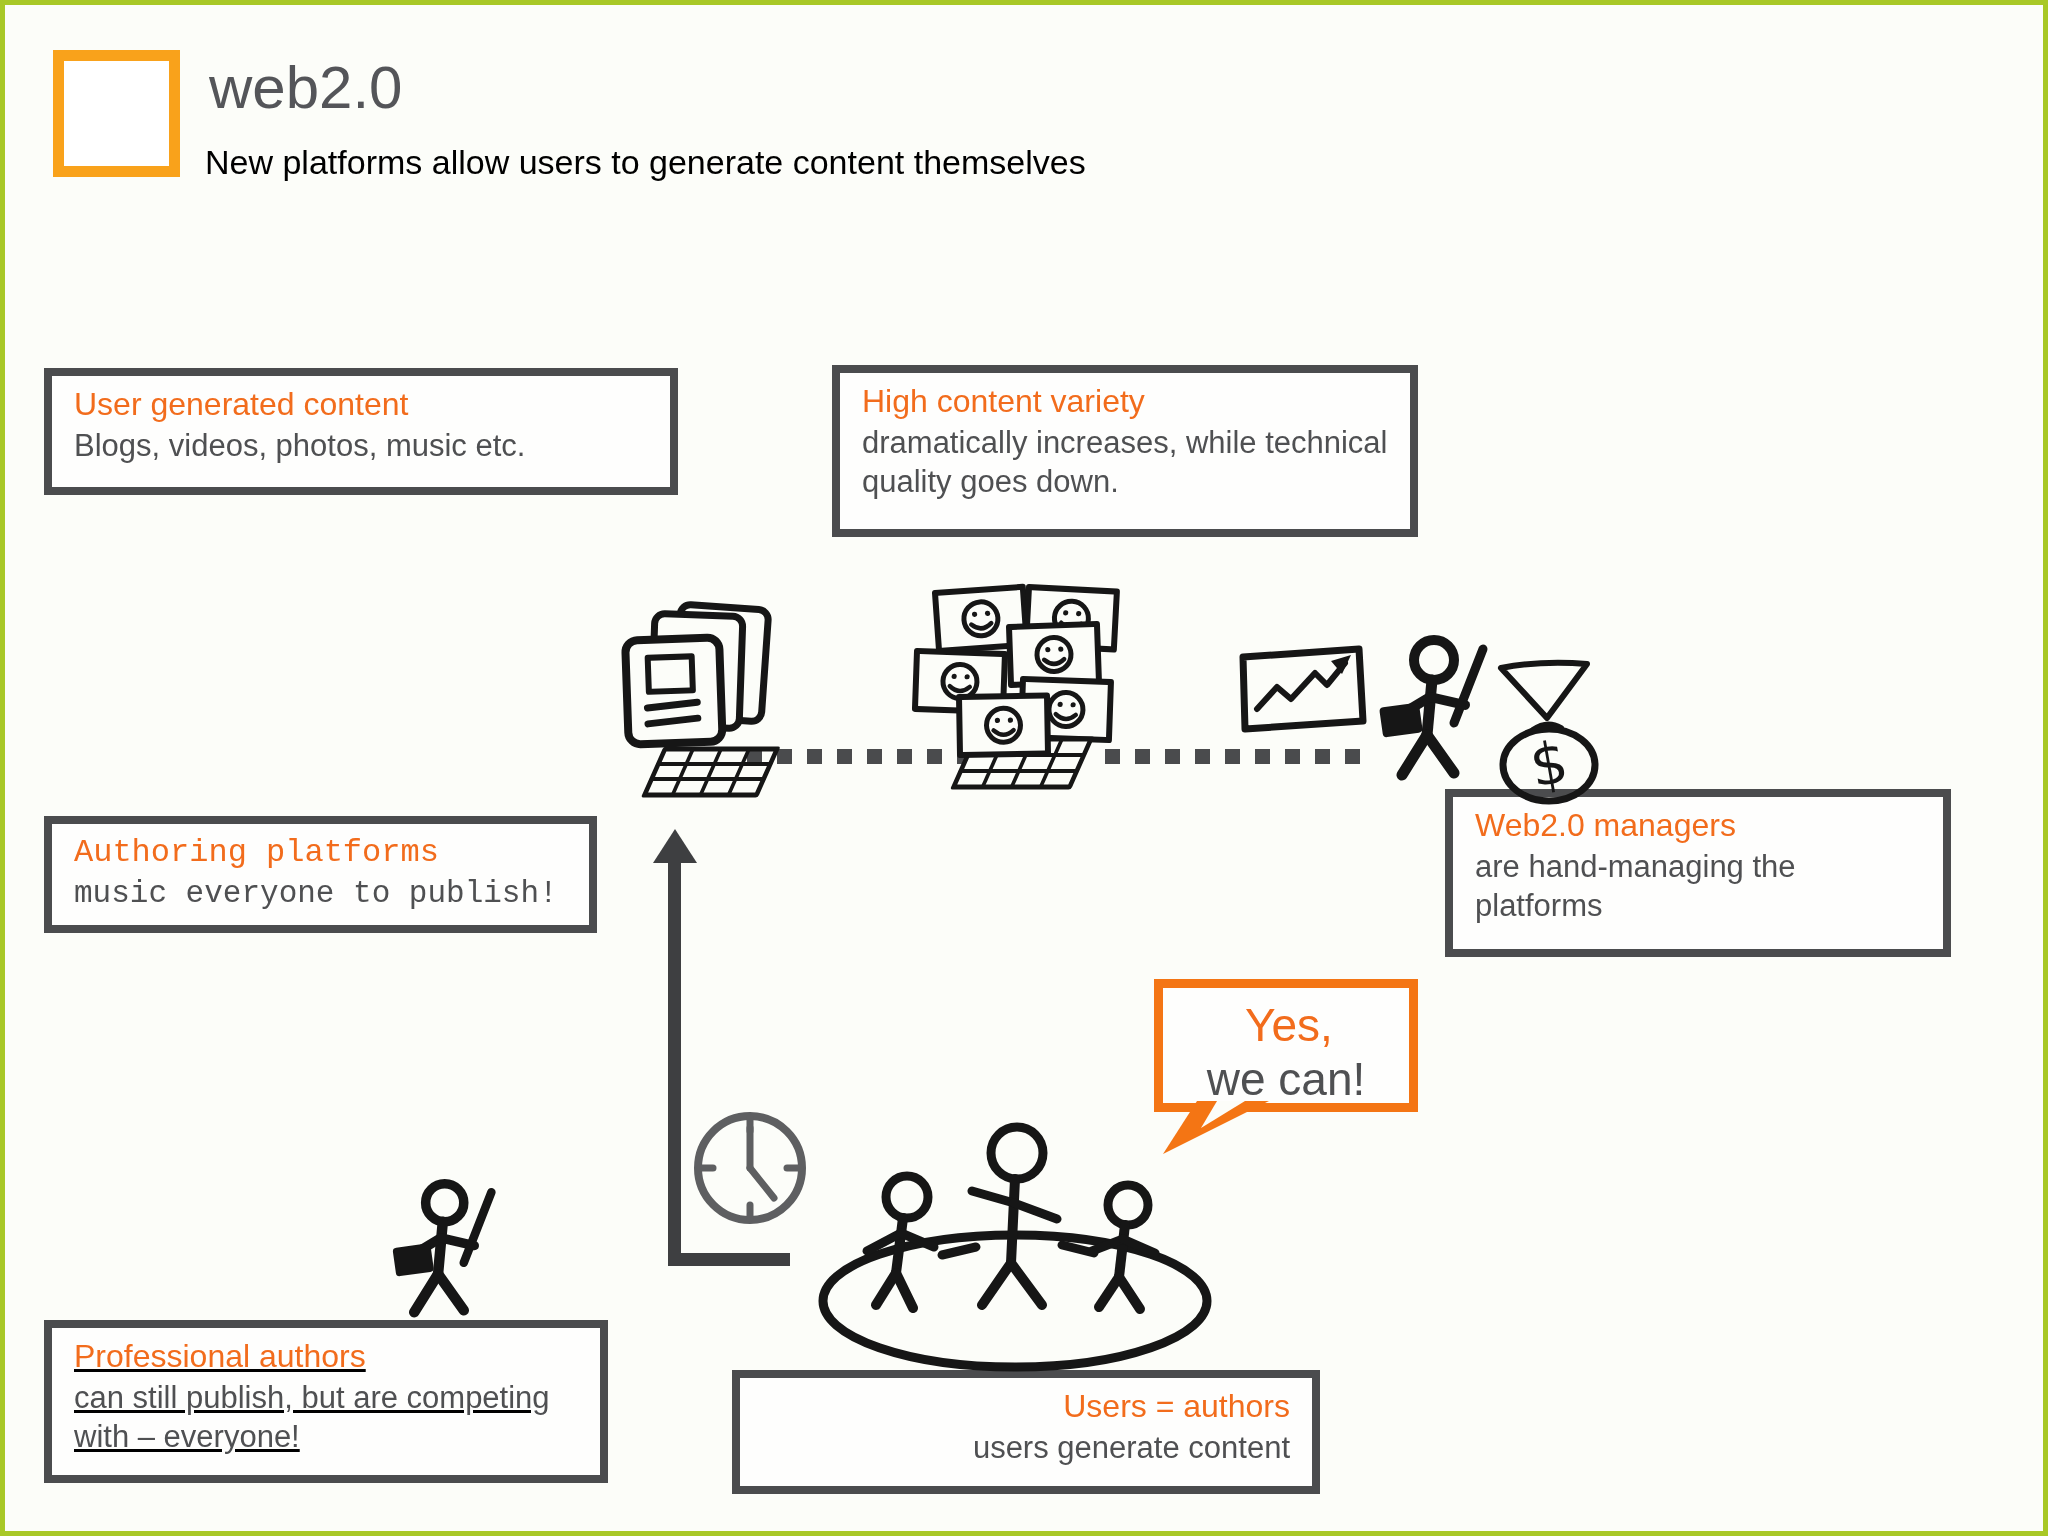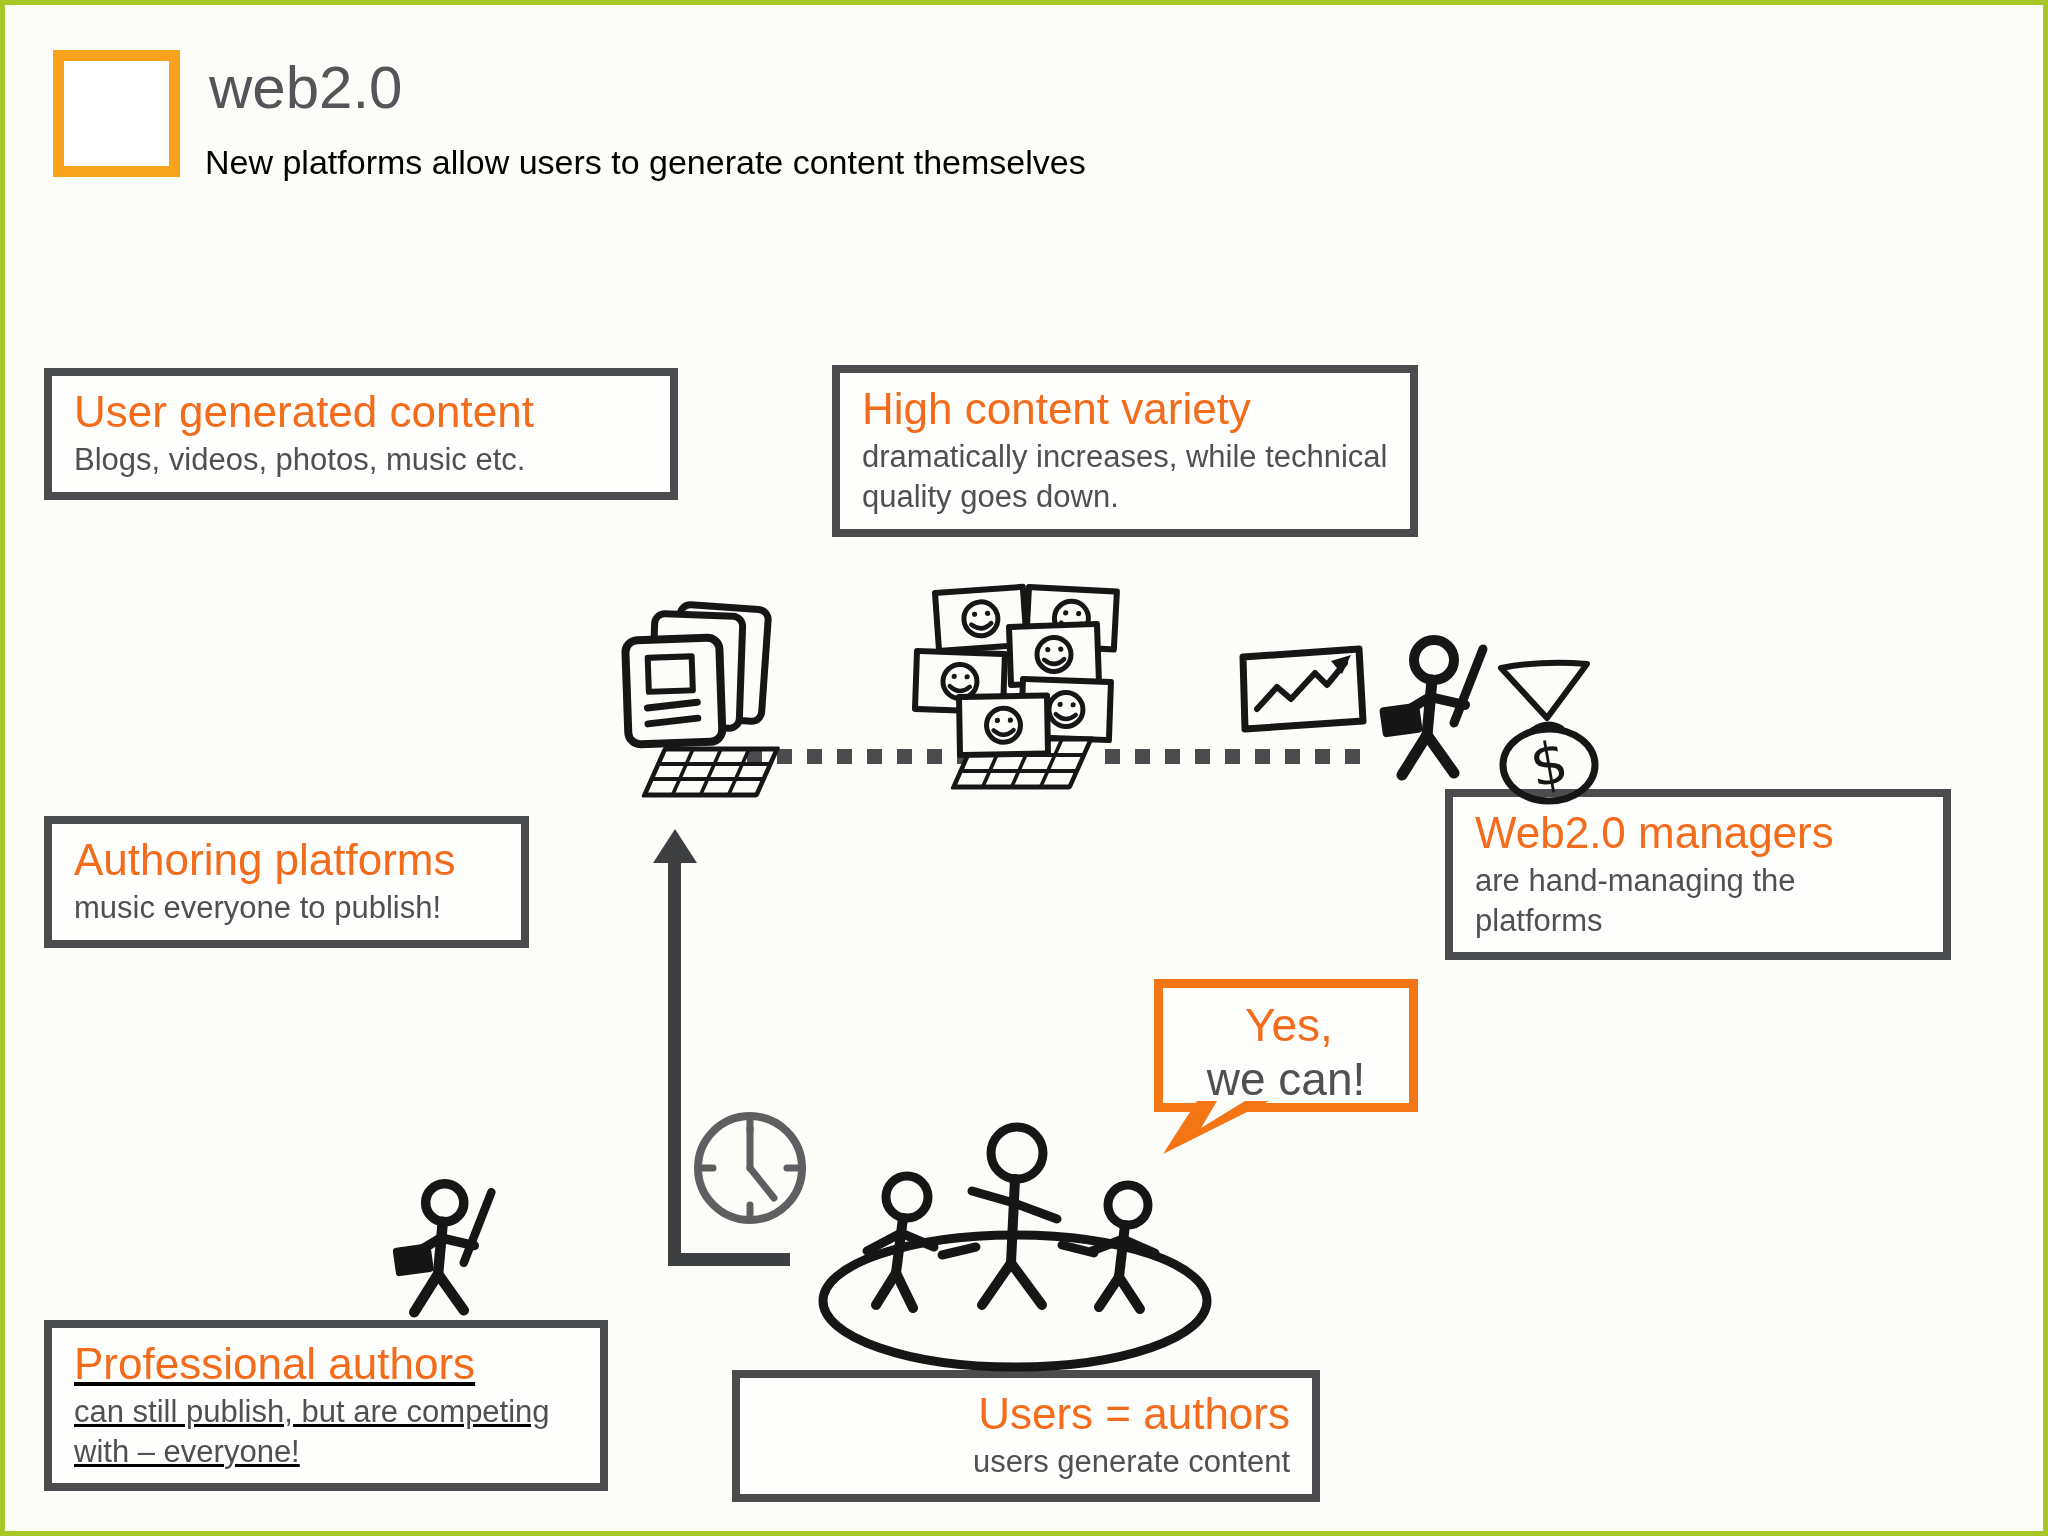--- a/index.html
+++ b/index.html
@@ -30,30 +30,30 @@
   
   .callout{
     position:absolute;
     border:8px solid #4B4C4E;
     background:#FEFEFD;
     box-sizing:border-box;
     padding:10px 22px 12px 22px;
   }
   .callout h2{
     margin:0;
-    font-size:44px;font-weight:normal;
+    font-size:32px;font-weight:normal;
     color:#F26C1C;line-height:1.18;
   }
   .callout p{
     margin:2px 0 0 0;
     font-size:31px;color:#4F5052;line-height:1.28;
   }
   .c-user-generated{left:39px;  top:363px;  width:634px; min-height:127px;}
   .c-variety       {left:827px; top:360px;  width:586px; min-height:172px;}
-  .c-authoring     {left:39px;  top:811px;  width:485px; min-height:117px;}
+  .c-authoring     {left:39px;  top:811px;  width:553px; min-height:117px;font-family:Liberation Mono, monospace;}
   .c-managers      {left:1440px;top:784px;  width:506px; min-height:168px;}
   .c-professional  {left:39px;  top:1315px; width:564px; min-height:163px;text-decoration:underline;}
   .c-users-authors {left:727px; top:1365px; width:588px; min-height:124px; text-align:right;}
   
   .bubble{
     position:absolute;left:1149px;top:974px;
     width:264px;height:133px;
     border:9px solid #F47514;
     background:#FEFEFD;
     box-sizing:border-box;

